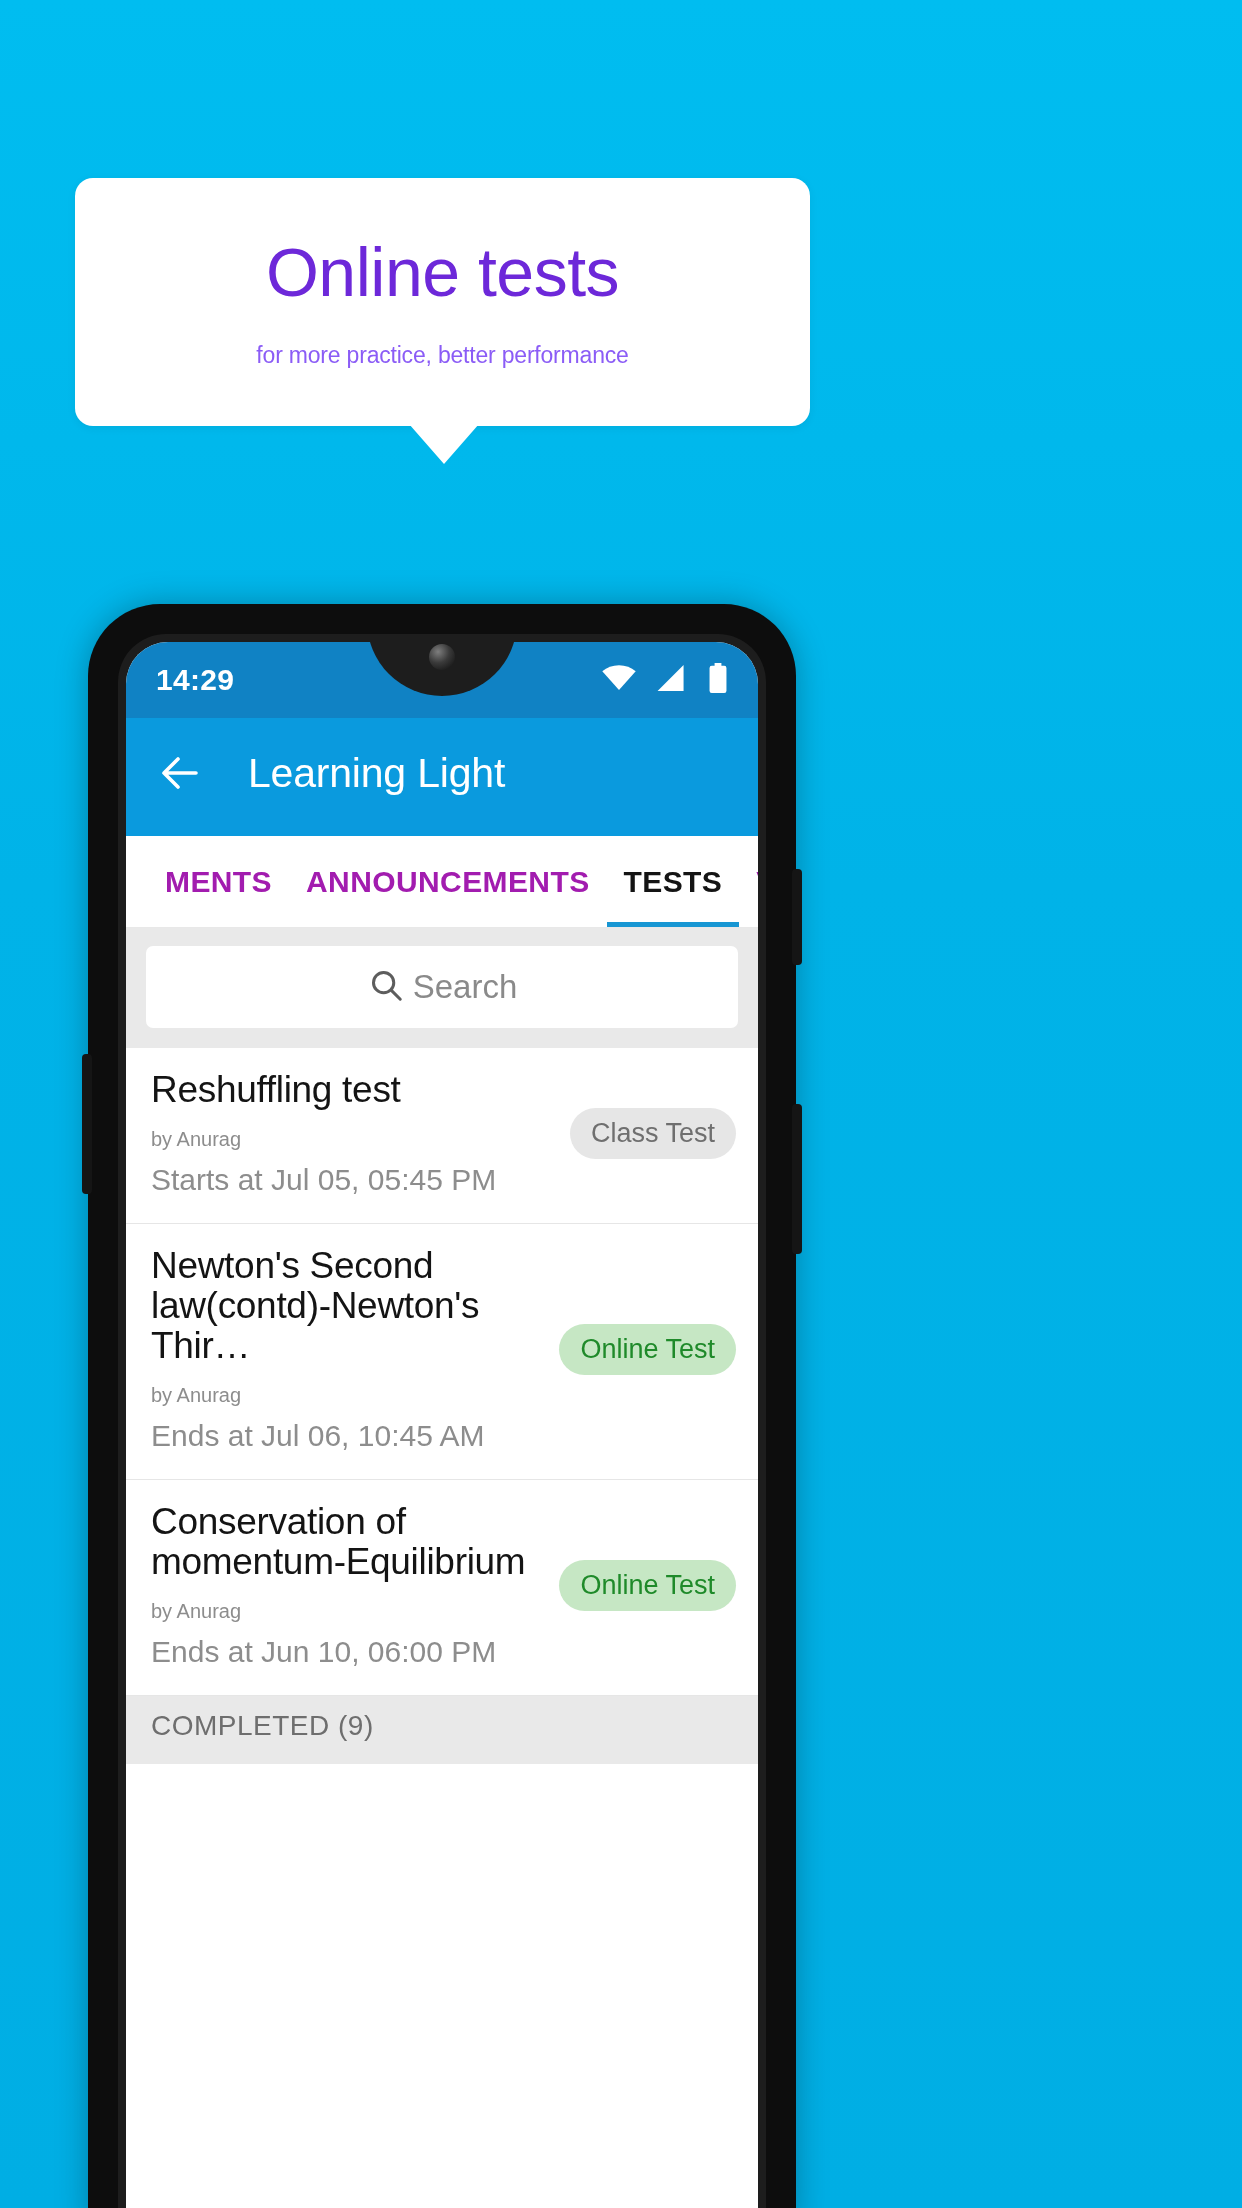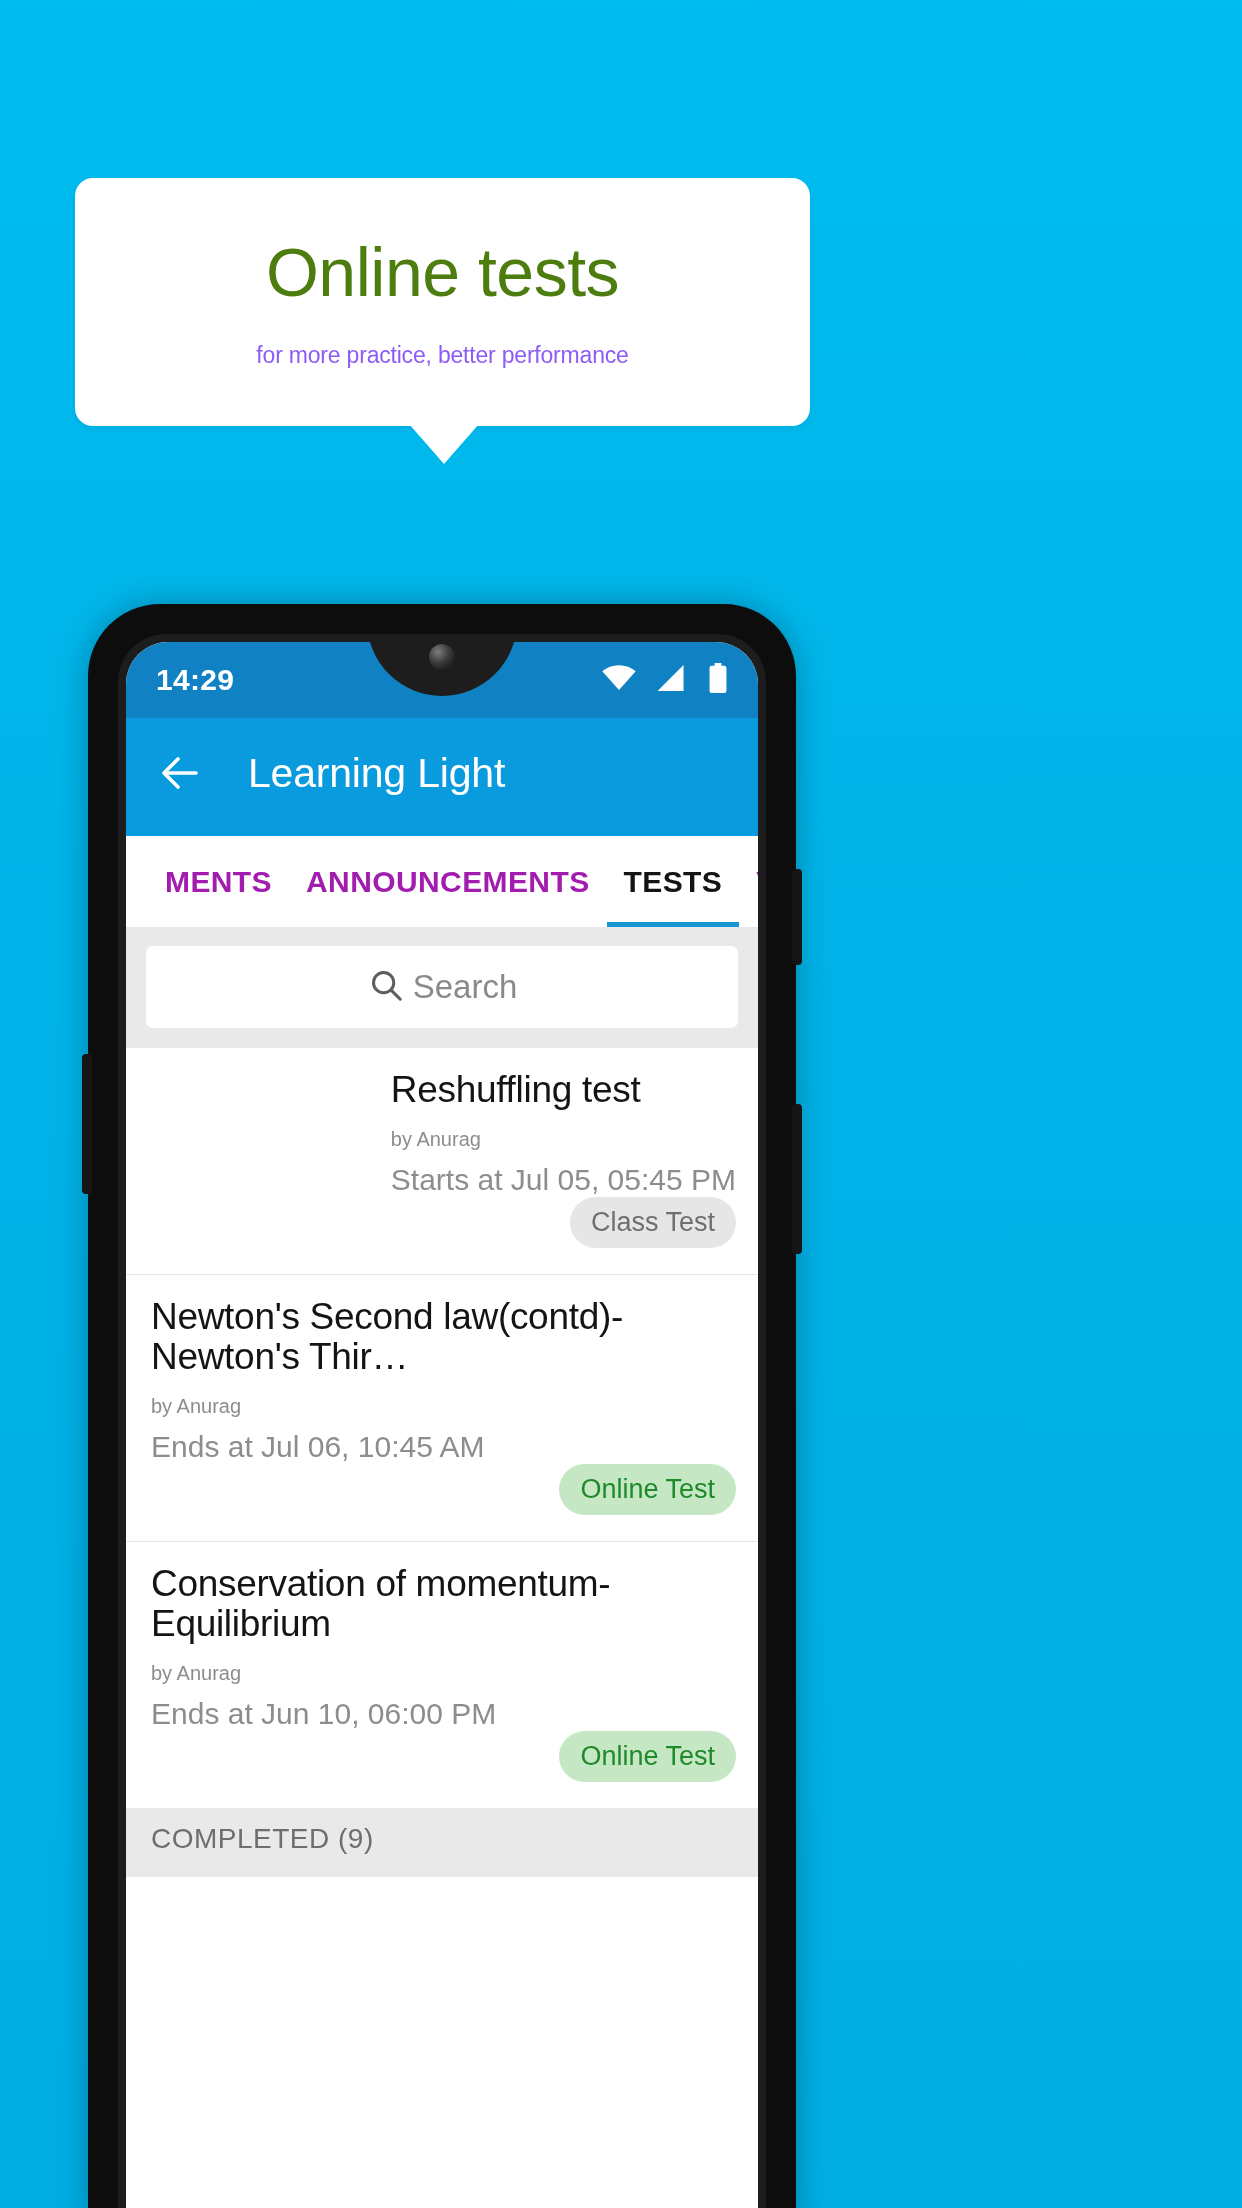--- a/index.html
+++ b/index.html
@@ -21,21 +21,21 @@
   #bubble{
     position:absolute;
     left:75px; top:178px; width:735px; height:248px;
     background:#ffffff;
     border-radius:18px;
     box-shadow:0 2px 10px rgba(0,0,0,.06);
     display:flex; flex-direction:column;
     align-items:center; justify-content:center;
   }
   #bubble-title{
-    color:#4d7c0f;
+    color:#6d28d9;
     font-size:68px;
     font-weight:400;
     letter-spacing:-0.5px;
     line-height:1.1;
     margin-bottom:32px;
   }
   #bubble-sub{
     color:#8b5cf6;
     font-size:23px;
     font-weight:400;
@@ -175,22 +175,21 @@
     color:#6e6e6e;
     letter-spacing:.5px;
   }
 
   
   .test-item{
     background:#ffffff;
     padding:22px 22px 26px 25px;
     border-bottom:1px solid #e6e6e6;
     display:flex;
-    align-items:flex-end;
-    flex-direction:column;
+    align-items:center;
   }
   .test-main{ flex:1; min-width:0; }
   .test-title{
     font-size:37px; color:#141414;
     line-height:1.08;
     letter-spacing:-.3px;
     word-break:break-word;
   }
   .test-by{
     font-size:20px; color:#8d8d8d;

